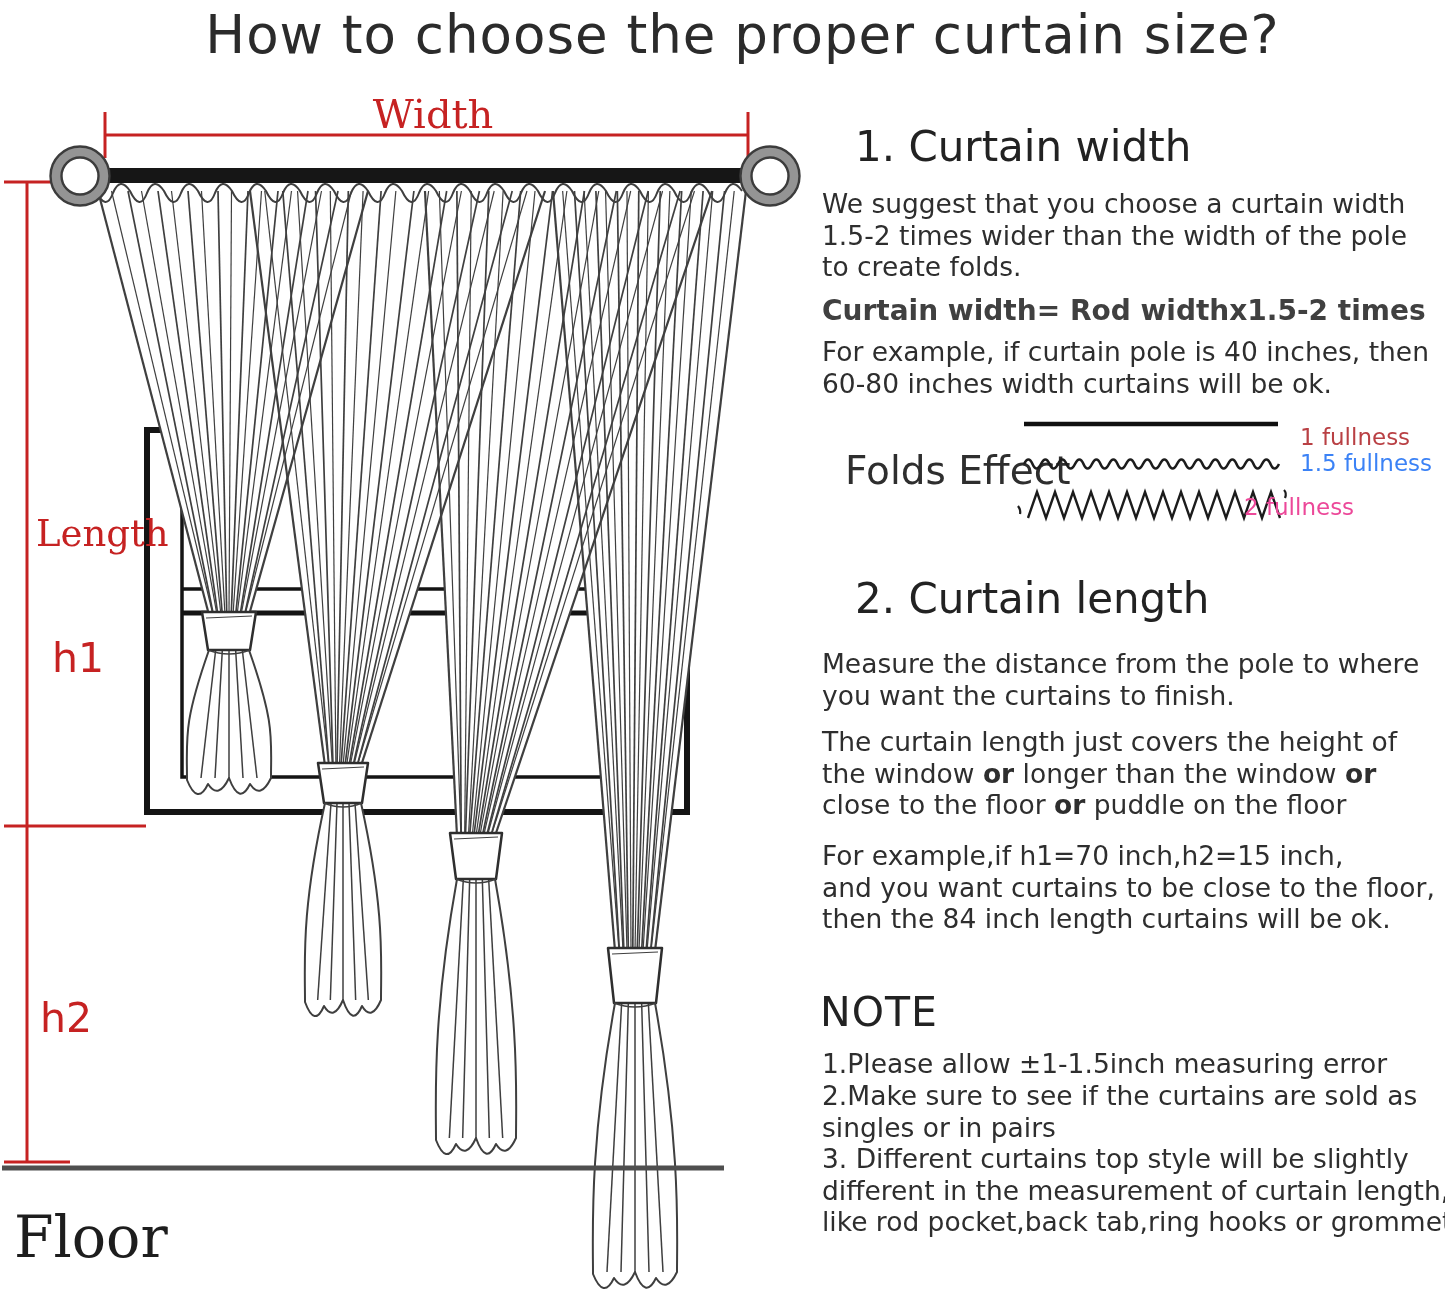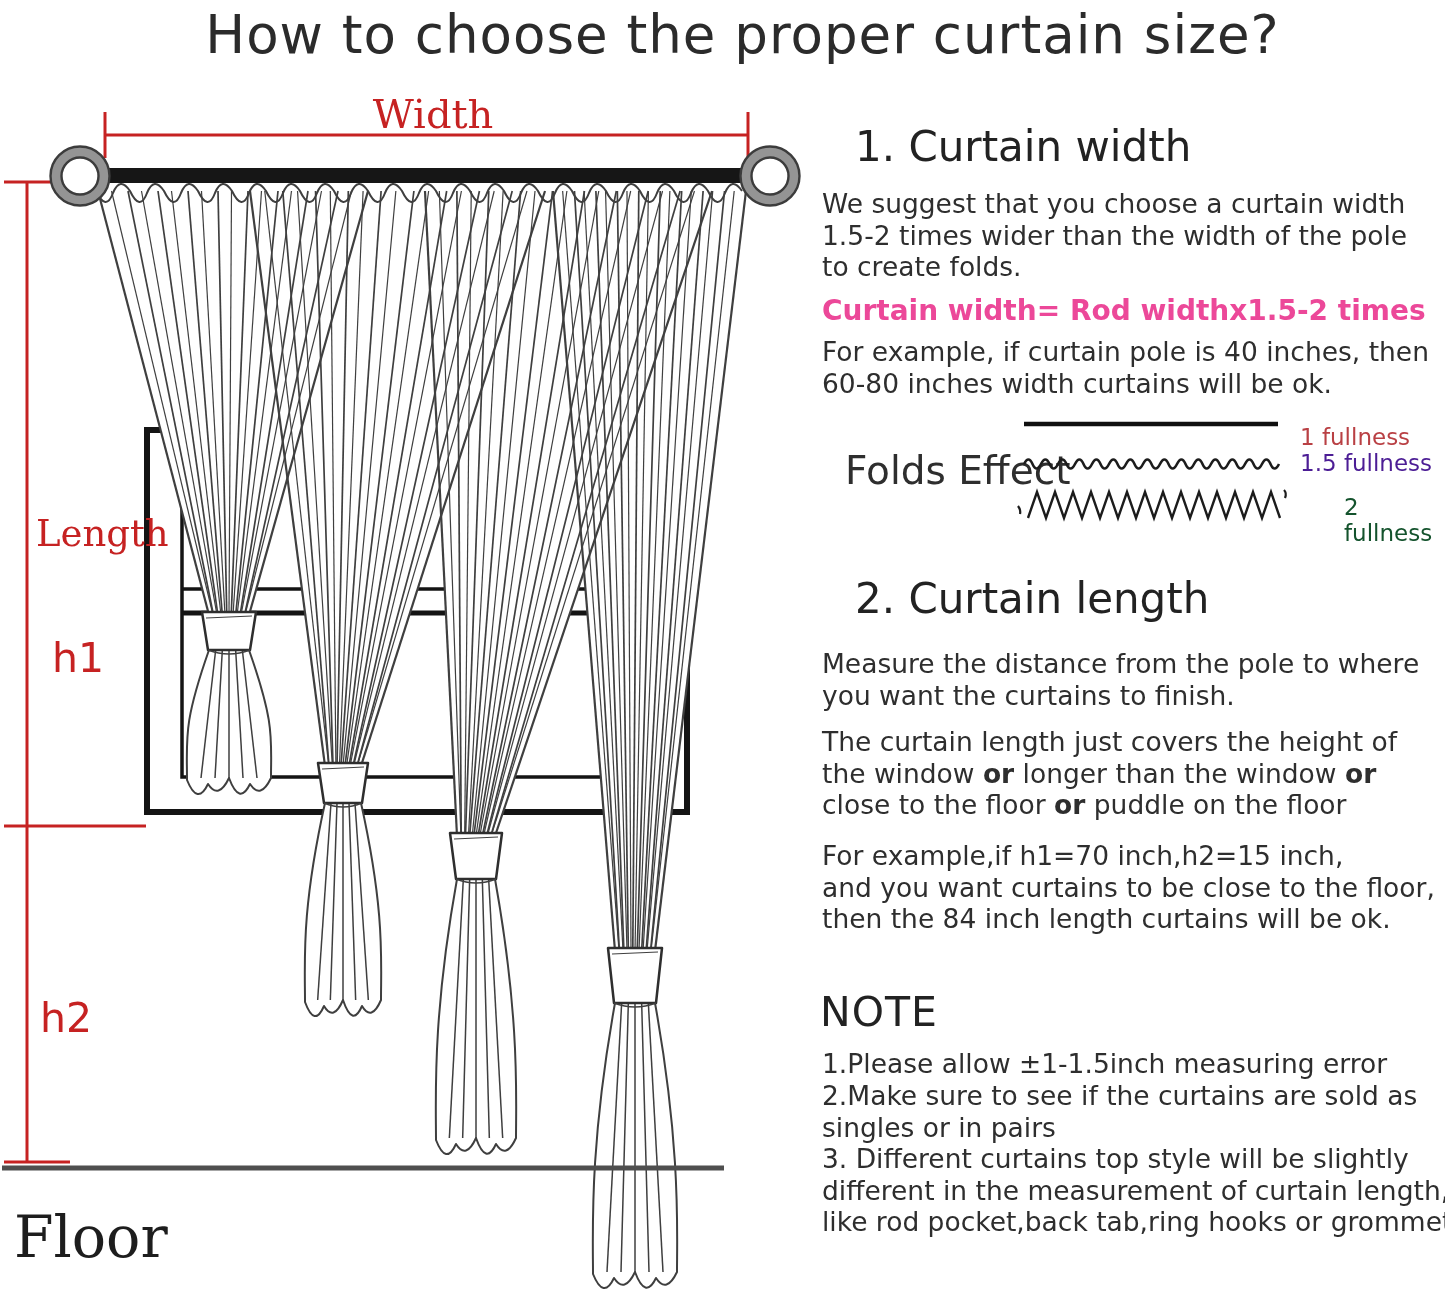--- a/index.html
+++ b/index.html
@@ -17,21 +17,21 @@
   svg.diagram { left:0; top:0; width:810px; height:1314px; }
   .svgtext-serif { font-family:"DejaVu Serif", serif; }
   .svgtext-sans  { font-family:"DejaVu Sans", sans-serif; }
   .floor-text { font-family:"DejaVu Serif", serif; font-size:57px; fill:#1d1d1d; }
 
   
   .sec-heading { font-size:42px; color:#222; }
   .note-heading { font-size:41px; color:#222; letter-spacing:1px; }
   .para { font-size:26.5px; line-height:1.19; color:#2e2e2e; white-space:pre-wrap; width:640px; }
   .para b { font-weight:bold; }
-  .formula { font-size:28px; font-weight:bold; color:#ec4899; white-space:pre-wrap; }
+  .formula { font-size:28px; font-weight:bold; color:#404040; white-space:pre-wrap; }
   .folds-label { font-size:39px; color:#2e2e2e; }
   .fullness-label { font-size:23px; }
   svg.folds-fig { overflow:visible; }
 </style>
 </head>
 <body>
 
 <div class="abs page-title">How to choose the proper curtain size?</div>
 
 <svg class="abs diagram" viewBox="0 0 810 1314" aria-hidden="true">
@@ -197,22 +197,22 @@
   <g id="folds-geom">
       <line x1="12" y1="22" x2="266" y2="22" stroke="#101010" stroke-width="4.5"></line>
       <path d="M12,62 q4.5,-9 8.5,0 q4,9 8.5,0 q4.5,-9 8.5,0 q4,9 8.5,0 q4.5,-9 8.5,0 q4,9 8.5,0 q4.5,-9 8.5,0 q4,9 8.5,0 q4.5,-9 8.5,0 q4,9 8.5,0 q4.5,-9 8.5,0 q4,9 8.5,0 q4.5,-9 8.5,0 q4,9 8.5,0 q4.5,-9 8.5,0 q4,9 8.5,0 q4.5,-9 8.5,0 q4,9 8.5,0 q4.5,-9 8.5,0 q4,9 8.5,0 q4.5,-9 8.5,0 q4,9 8.5,0 q4.5,-9 8.5,0 q4,9 8.5,0 q4.5,-9 8.5,0 q4,9 8.5,0 q4.5,-9 8.5,0 q4,9 8.5,0 q4.5,-9 8.5,0 q4,9 8.5,0" fill="none" stroke="#1c1c1c" stroke-width="2.6"></path>
       <path d="M16,116 l9,-26 l9,26 l9,-26 l9,26 l9,-26 l9,26 l9,-26 l9,26 l9,-26 l9,26 l9,-26 l9,26 l9,-26 l9,26 l9,-26 l9,26 l9,-26 l9,26 l9,-26 l9,26 l9,-26 l9,26 l9,-26 l9,26 l9,-26 l9,26 l9,-26 l9,26" fill="none" stroke="#1c1c1c" stroke-width="2.4" stroke-linejoin="miter"></path>
       <path d="M6,104 q3,4 2,8" fill="none" stroke="#1c1c1c" stroke-width="2.2"></path>
       <path d="M272,88 q3,3 1,8" fill="none" stroke="#1c1c1c" stroke-width="2.2"></path>
     </g>
 </svg>
 
 <div class="abs fullness-label accent-red" style="left: 1300px; top: 424px; color: rgb(185, 64, 68);">1 fullness</div>
-<div class="abs fullness-label accent-red" style="left: 1300px; top: 450px; color: #4c1d95;">1.5 fullness</div>
-<div class="abs fullness-label accent-red" style="left: 1344px; top: 494px; color: #14532d;">2 fullness</div>
+<div class="abs fullness-label accent-red" style="left: 1300px; top: 450px; color: #3b82f6;">1.5 fullness</div>
+<div class="abs fullness-label accent-red" style="left: 1244px; top: 494px; color: #ec4899;">2 fullness</div>
 
 <div class="abs sec-heading" style="left:855px; top:574px;">2. Curtain length</div>
 
 <div class="abs para" style="left:822px; top:648px;">Measure the distance from the pole to where
 you want the curtains to finish.</div>
 
 <div class="abs para" style="left:822px; top:726px;"><span>The curtain length just covers the height of
 the window </span><b>or</b><span> longer than the window </span><b>or</b><span>
 close to the floor </span><b>or</b><span> puddle on the floor</span></div>
 

